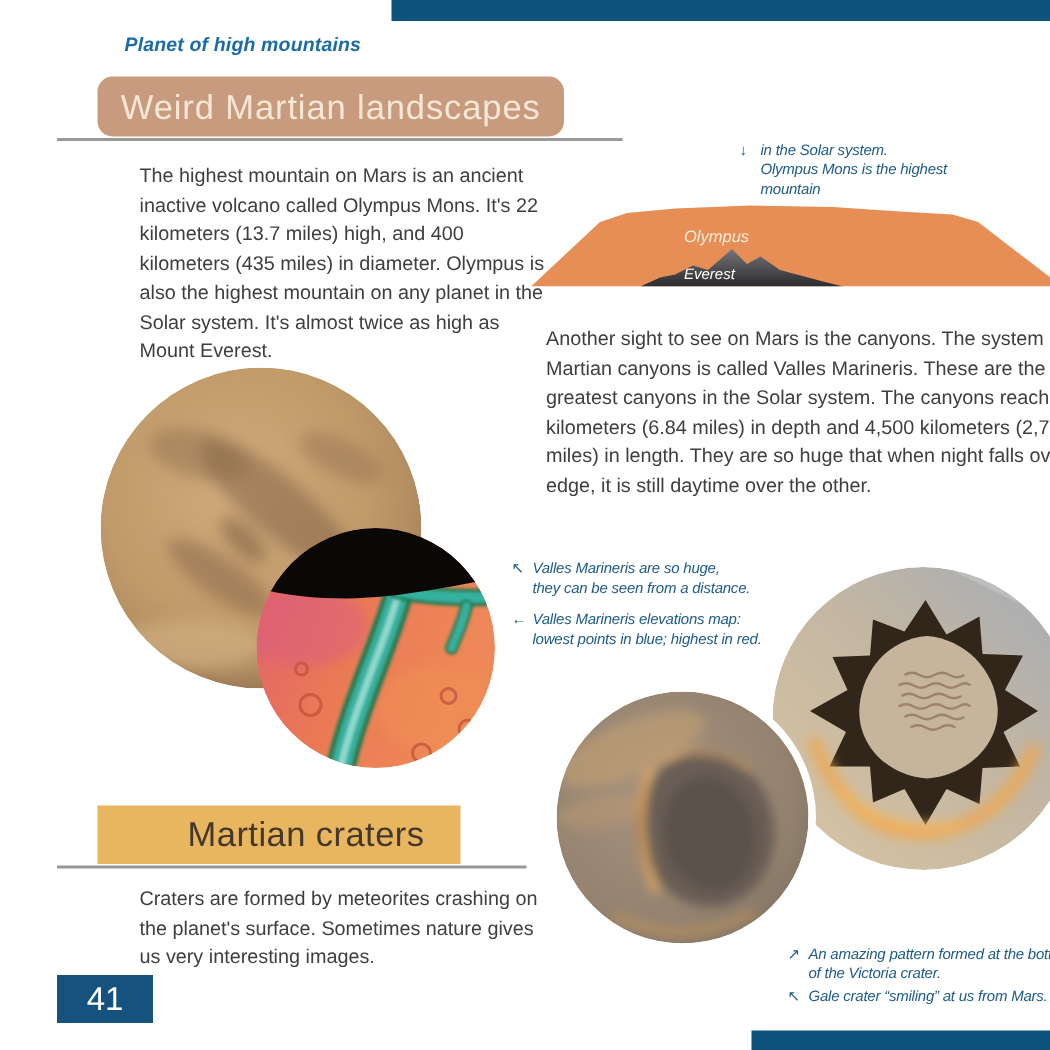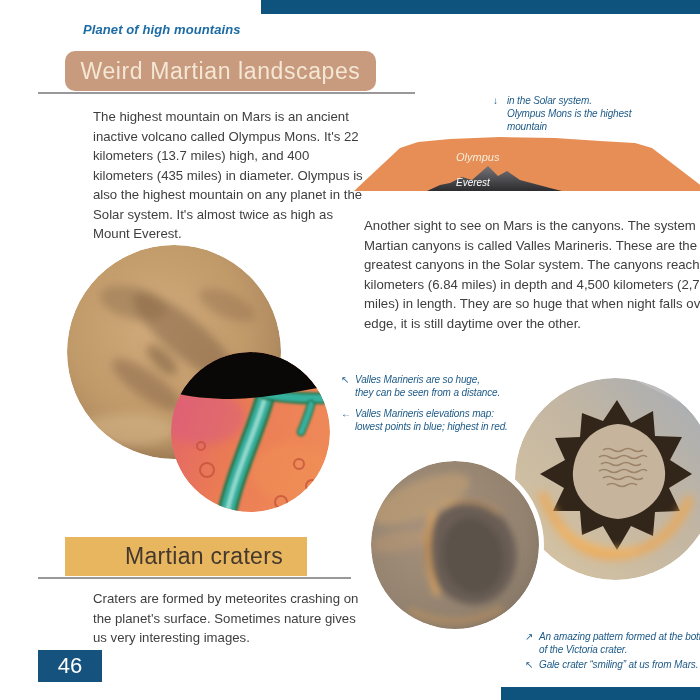--- a/index.html
+++ b/index.html
@@ -245,21 +245,21 @@
   </div>
 
   <div class="abs rule rule2"></div>
   <div class="abs heading heading2">
     <span>Martian craters</span>
   </div>
 
   <div class="abs para para3">Craters are formed by meteorites crashing on the planet's surface. Sometimes nature gives us very interesting images.</div>
 
   <div class="abs pagenum">
-    <span>46</span>
+    <span>41</span>
   </div>
 
   <div class="abs cap cap-victoria">
     <span class="arr">↗</span>
     <span class="lines">
       <span>An amazing pattern formed at the bottom</span>
       <span>of the Victoria crater.</span>
     </span>
   </div>
 

